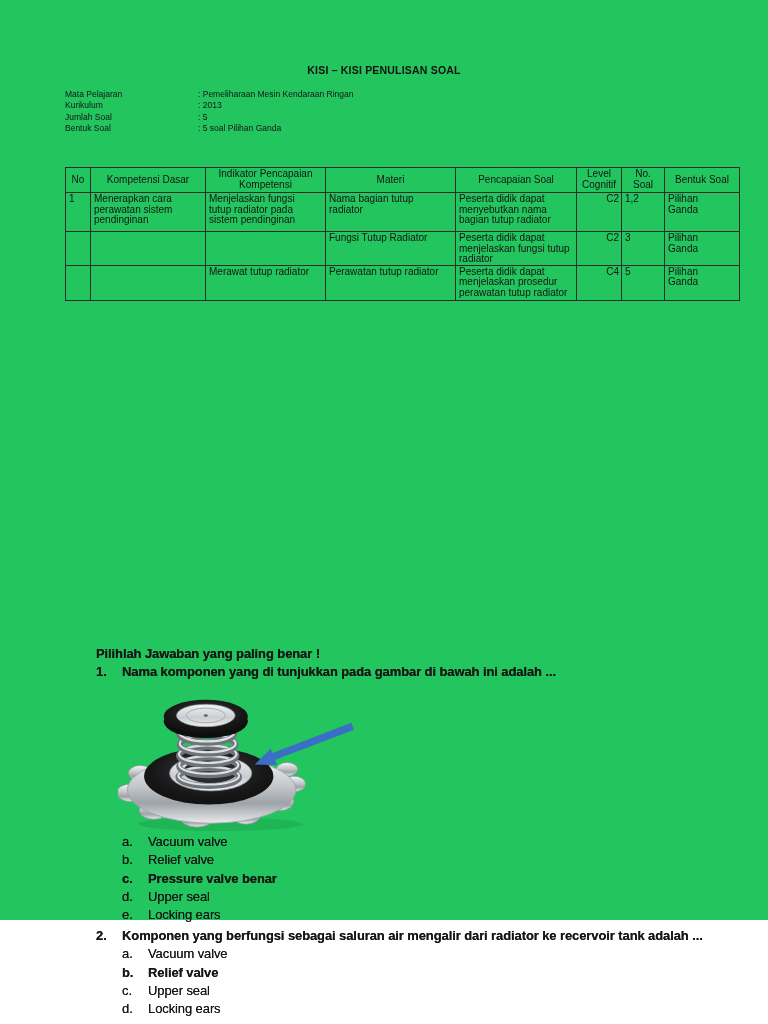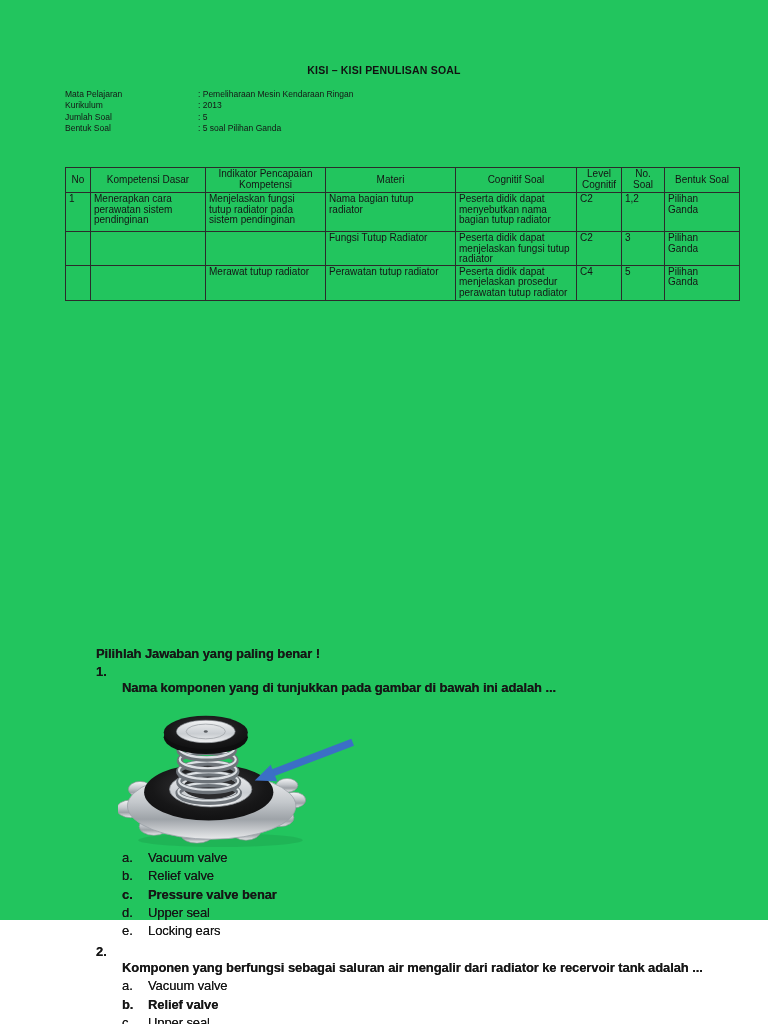--- a/index.html
+++ b/index.html
@@ -15,31 +15,31 @@
   .meta-label { width:133px; }
   .meta-value { white-space:pre; }
 
   table.kisi { position:absolute; top:167px; left:65px; width:674px;
     border-collapse:collapse; table-layout:fixed; font-size:10px; line-height:10.6px; color:#141414; }
   table.kisi th, table.kisi td { border:1px solid #2b2b2b; vertical-align:top;
     padding:1px 2px 0 3px; white-space:pre-line; overflow:hidden; }
   table.kisi th { text-align:center; vertical-align:middle; font-weight:normal; padding:1px; }
   tr.hrow { height:25px; }
   tr.r1 { height:39px; } tr.r2 { height:32px; } tr.r3 { height:65px; } tr.r4 { height:35px; }
-  td.level { text-align:left; }
+  td.level { text-align:right; }
   td.vmid { vertical-align:middle; }
   td.spread { line-height:21px; }
 
   .questions { position:absolute; top:629px; left:96px; width:634px;
     font-size:13px; line-height:18.4px; color:#161616;
     text-shadow:0 0 .45px rgba(20,20,20,.85); letter-spacing:-0.1px; }
   .instruction { font-weight:bold;margin-top:16px; }
   .qrow { display:flex; }
   .qnum { width:26px; font-weight:bold; flex:0 0 26px; }
-  .qstem { font-weight:bold; width:592px;margin-top:16px; }
+  .qstem { font-weight:bold; width:592px; }
   .opts { margin-left:26px; }
   .opt { display:flex; line-height:18.4px; }
   .opt .letter { width:26px; flex:0 0 26px; }
   .opt.key { font-weight:bold; }
 
   .figure { margin:9px 0 0 22px; width:250px; height:142px; position:relative; }
   .figure svg { display:block; }
 </style>
 </head>
 <body>
@@ -78,21 +78,21 @@
         <col style="width:43px">
         <col style="width:75px">
     </colgroup>
     <tbody>
         <tr class="hrow">
       <th>No</th>
       <th>Kompetensi Dasar</th>
       <th>Indikator Pencapaian
 Kompetensi</th>
       <th>Materi</th>
-      <th>Cognitif Soal</th>
+      <th>Pencapaian Soal</th>
       <th>Level
 Cognitif</th>
       <th>No.
 Soal</th>
       <th>Bentuk Soal</th>
     </tr>
     <tr class="r1">
       <td>1</td>
       <td>Menerapkan cara
 perawatan  sistem

